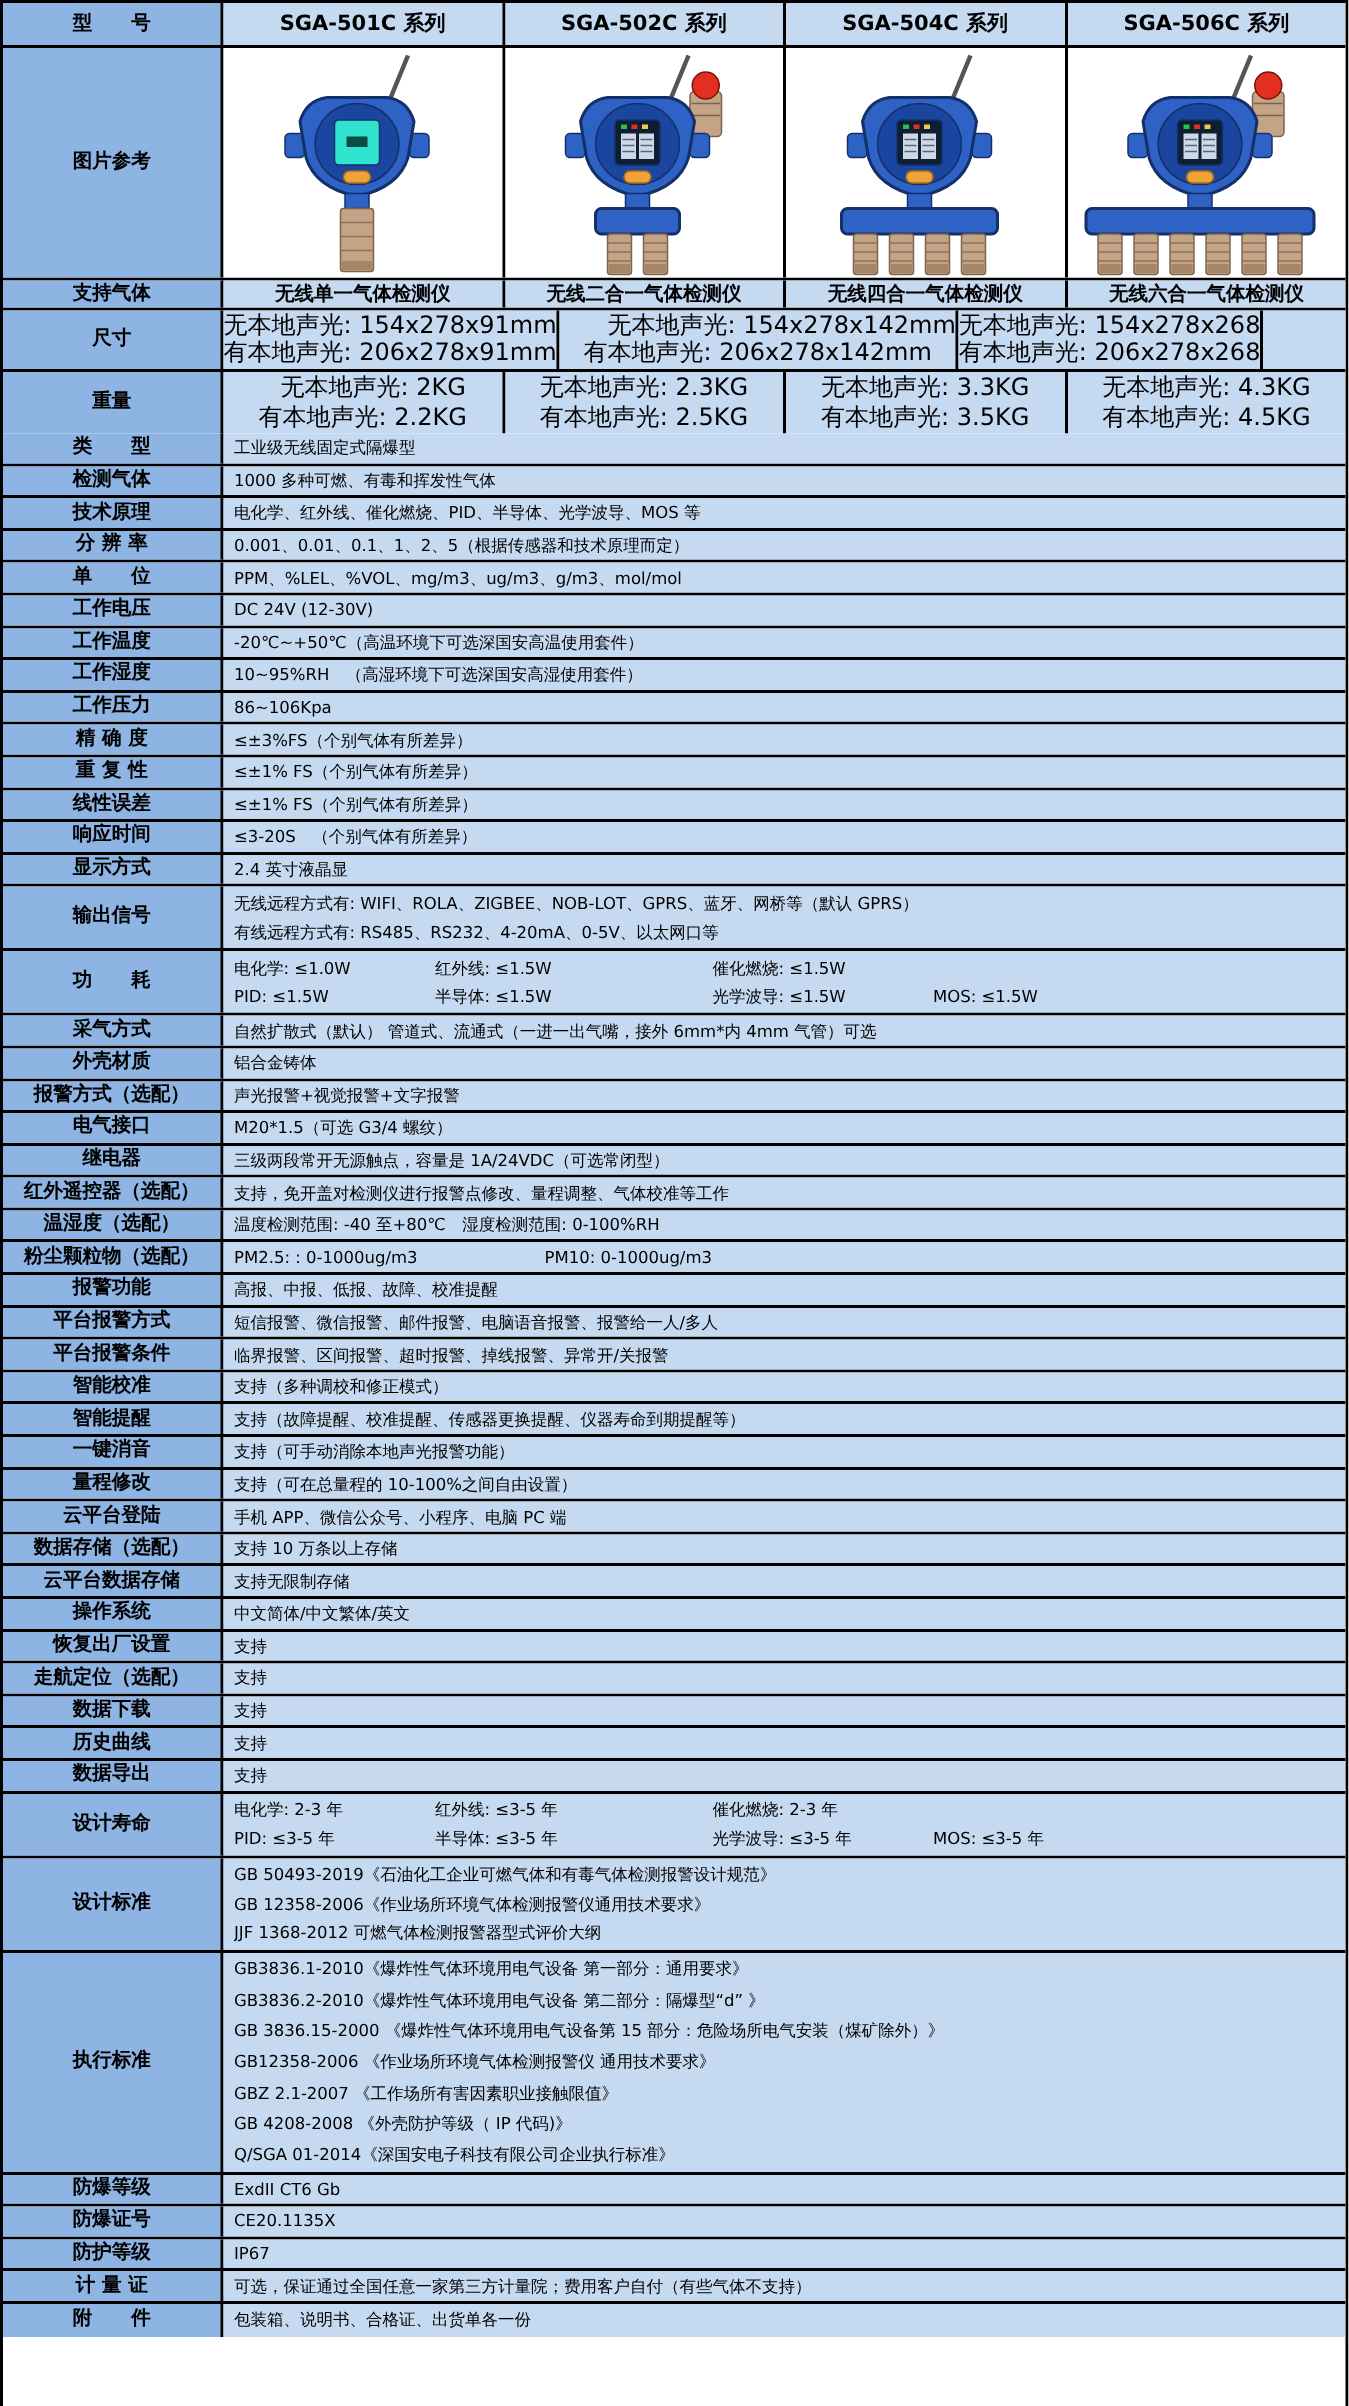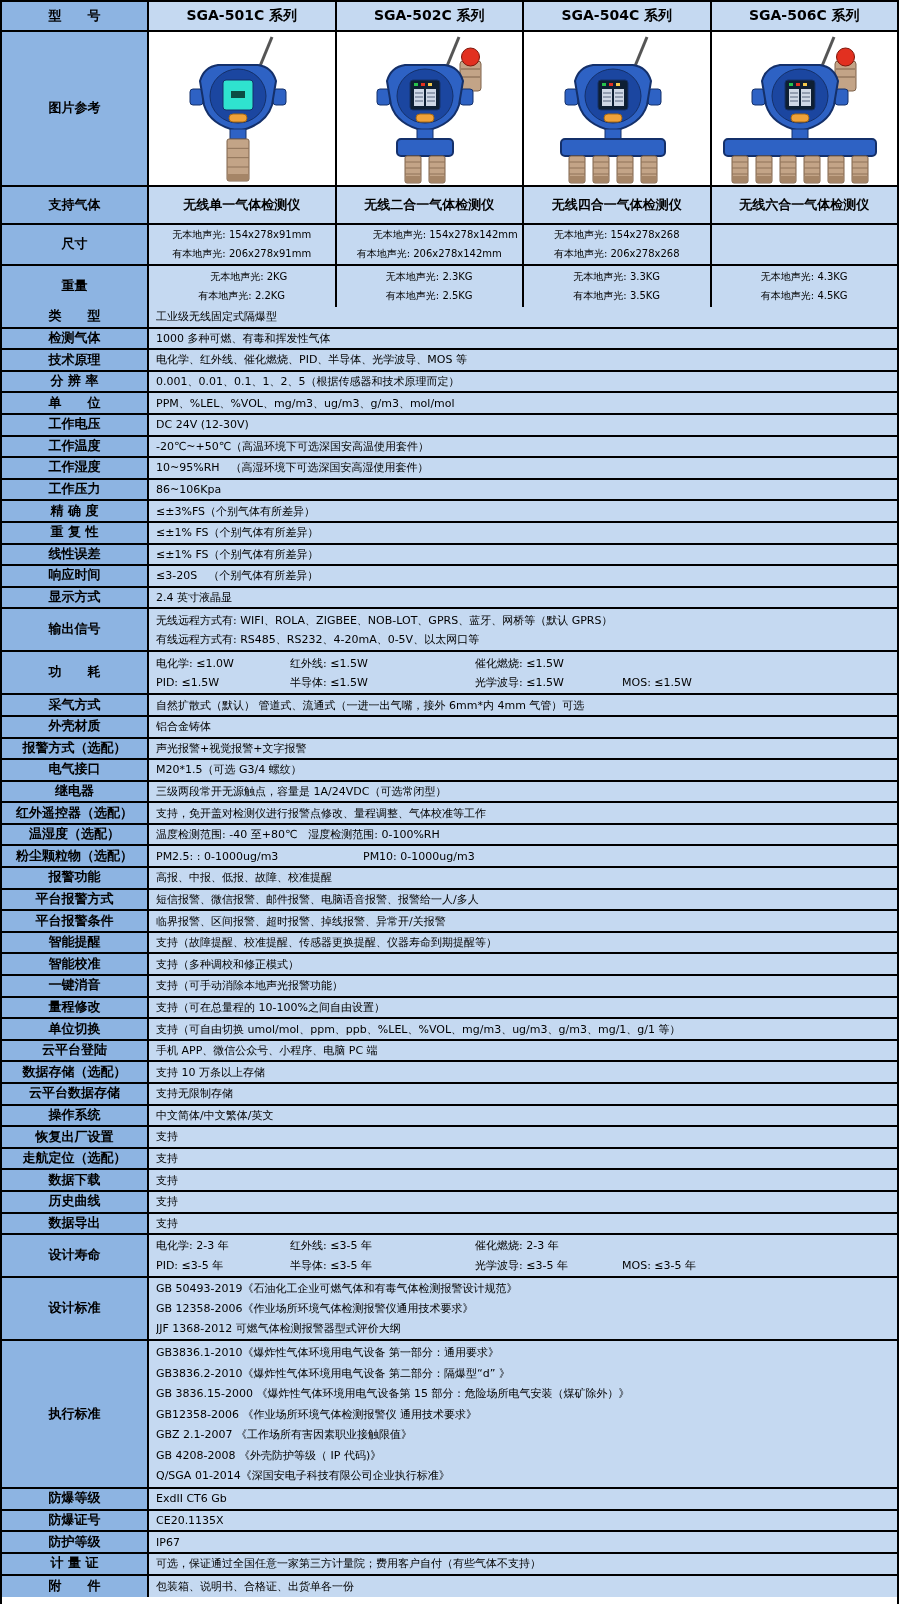--- a/index.html
+++ b/index.html
@@ -21,33 +21,33 @@
   .model-cell,.col-cell,.image-cell{flex:1 1 0;border-right:2px solid var(--border,#000);}
   .row .cell:last-child{border-right:none;}
   .model-cell{
     background:var(--value-bg,#C5D9F1);display:flex;align-items:center;justify-content:center;
     font-weight:bold;font-size:14px;
   }
   .image-cell{background:#fff;display:flex;align-items:flex-end;justify-content:center;overflow:hidden;}
   .col-cell{
     background:var(--value-bg,#C5D9F1);display:flex;flex-direction:column;
     justify-content:space-around;align-items:center;text-align:center;
-    font-size:10px;padding:1px 0;
+    font-size:16px;padding:1px 0;
   }
   .value-cell{
     flex:1 1 0;background:var(--value-bg,#C5D9F1);display:flex;flex-direction:column;
     justify-content:space-around;padding:1px 4px 1px 7px;font-size:11px;overflow:hidden;
   }
   .line{white-space:nowrap;display:flex;align-items:center;overflow:hidden;}
   .seg{display:inline-block;white-space:nowrap;}
   .seg-0{min-width:134px}.seg-1{min-width:185px}.seg-2{min-width:147px}
   .dust .seg-0{min-width:207px}
   .h-header{height:30px}
   .h-image{height:155px}
-  .h-gas{height:38px}
+  .h-gas{height:20px}
   .h-size{height:41px}
   .h-weight{height:41px}
   .h1{height:21.6px}
   .h2{height:43px}
   .h3{height:63px}
   .h7{height:148px}
   .gas-val{font-weight:bold;font-size:13px;}
 </style>
 </head>
 <body>
@@ -456,47 +456,41 @@
           <div class="line">短信报警、微信报警、邮件报警、电脑语音报警、报警给一人/多人</div>
         </div>
       </div>
       <div class="row h1">
         <div class="cell label-cell">平台报警条件</div>
         <div class="cell value-cell">
           <div class="line">临界报警、区间报警、超时报警、掉线报警、异常开/关报警</div>
         </div>
       </div>
       <div class="row h1">
+        <div class="cell label-cell">智能校准</div>
+        <div class="cell value-cell">
+          <div class="line">支持（多种调校和修正模式）</div>
+        </div>
+      </div>
+      <div class="row h1">
         <div class="cell label-cell">智能提醒</div>
         <div class="cell value-cell">
           <div class="line">支持（故障提醒、校准提醒、传感器更换提醒、仪器寿命到期提醒等）</div>
         </div>
       </div>
       <div class="row h1">
-        <div class="cell label-cell">智能校准</div>
-        <div class="cell value-cell">
-          <div class="line">支持（多种调校和修正模式）</div>
-        </div>
-      </div>
-      <div class="row h1">
         <div class="cell label-cell">一键消音</div>
         <div class="cell value-cell">
           <div class="line">支持（可手动消除本地声光报警功能）</div>
         </div>
       </div>
       <div class="row h1">
         <div class="cell label-cell">量程修改</div>
         <div class="cell value-cell">
           <div class="line">支持（可在总量程的 10-100%之间自由设置）</div>
-        </div>
-      </div>
-      <div class="row h1">
-        <div class="cell label-cell">单位切换</div>
-        <div class="cell value-cell">
-          <div class="line">支持（可自由切换 umol/mol、ppm、ppb、%LEL、%VOL、mg/m3、ug/m3、g/m3、mg/1、g/1 等）</div>
         </div>
       </div>
       <div class="row h1">
         <div class="cell label-cell">云平台登陆</div>
         <div class="cell value-cell">
           <div class="line">手机 APP、微信公众号、小程序、电脑 PC 端</div>
         </div>
       </div>
       <div class="row h1">
         <div class="cell label-cell">数据存储（选配）</div>

